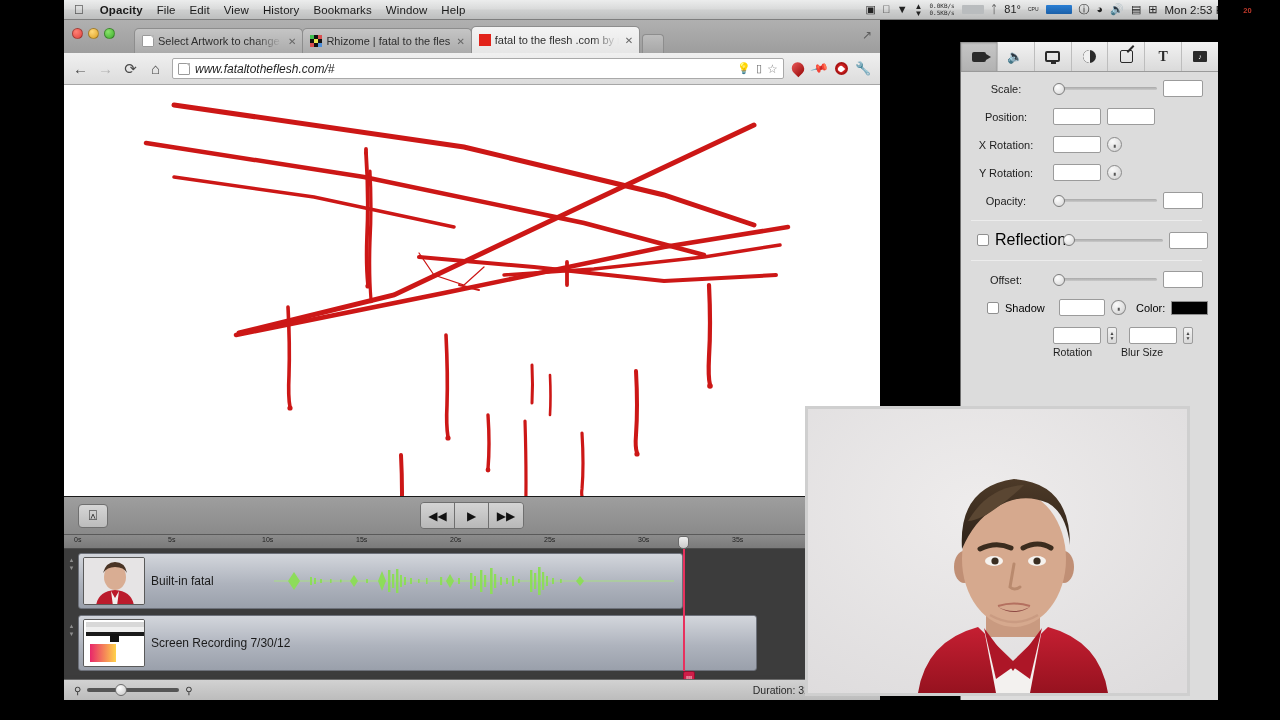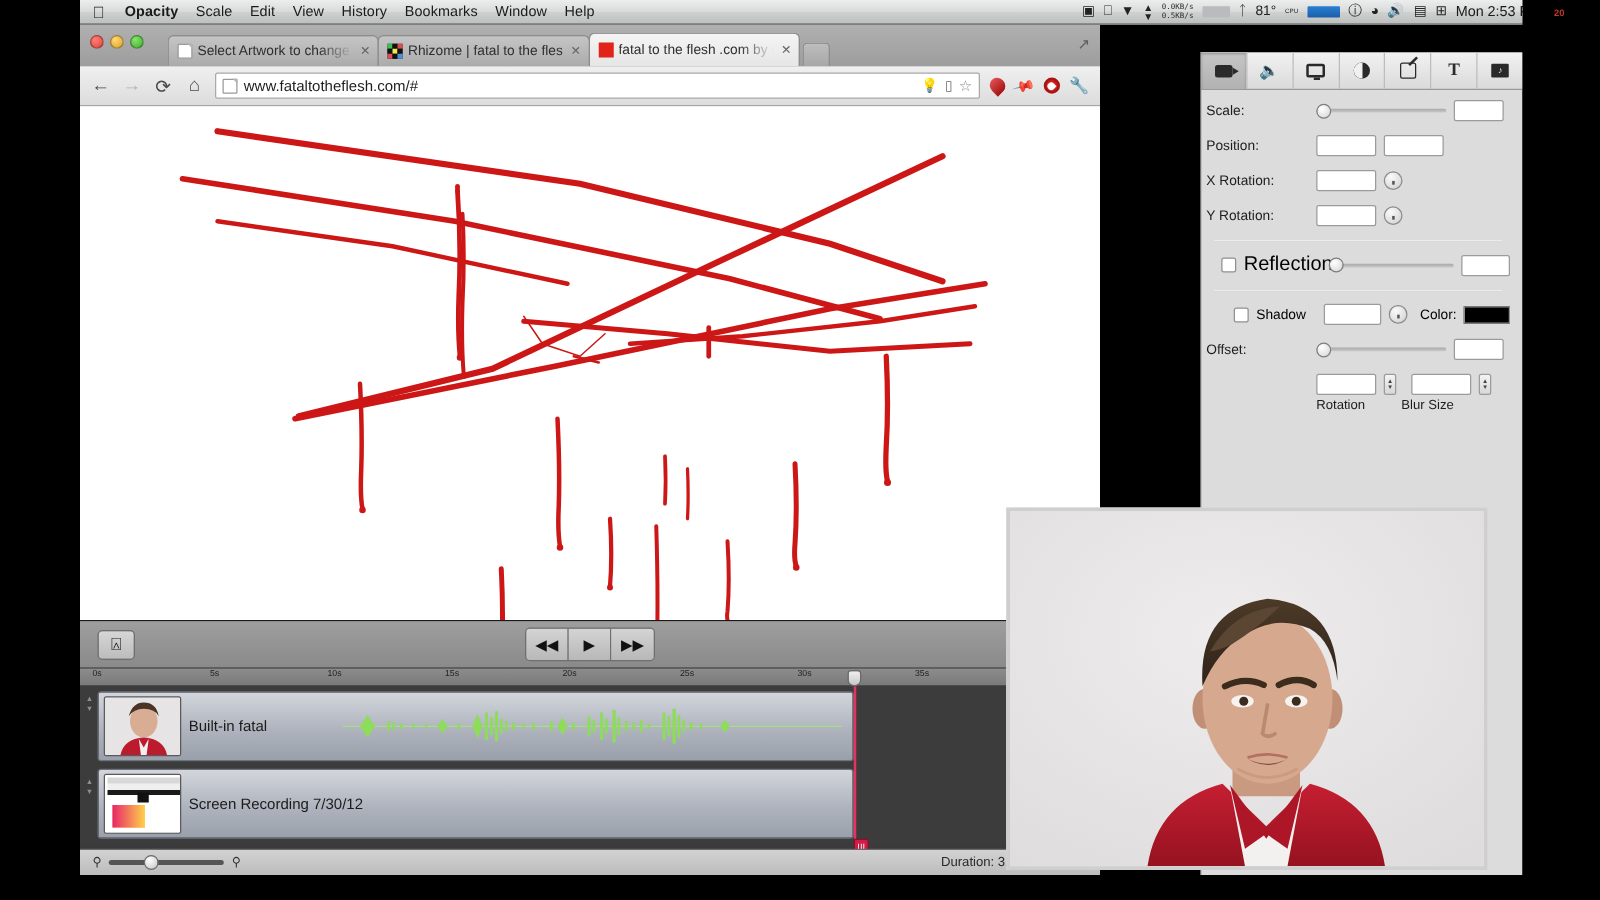--- a/index.html
+++ b/index.html
@@ -84,21 +84,21 @@
     border-bottom: 1px solid #a6a6a6;
     display: flex; align-items: center; padding: 0 8px; gap: 8px;
   }
   .nav-ico { font-size: 15px; color: #4a4a4a; width: 17px; text-align: center; }
   .nav-ico.dim { color: #b2b2b2; }
   .omnibox {
     flex: 1; height: 21px; background: #fff; border: 1px solid #a9a9a9; border-radius: 2px;
     display: flex; align-items: center; padding: 0 5px; gap: 5px;
     font-size: 12px; color: #1e1e1e;
   }
-  .omni-url { flex: 1; }
+  .omni-url { flex: 1; font-style: italic; }
   .omni-ico { font-size: 11px; color: #6a6a6a; }
   .omni-star { font-size: 12px; color: #8a8a8a; }
   .ext-drop { width:12px;height:13px;border-radius:50% 50% 50% 0; transform:rotate(-45deg); background:linear-gradient(180deg,#e05050,#a41414); }
   .ext-pin { font-size: 12px; color: #333; transform: rotate(30deg); }
   .ext-stop { width:13px;height:13px;border-radius:50%;background:#cf2020;border:2px solid #a81414; display:flex;align-items:center;justify-content:center; }
   .ext-stop i { display:block; width:6px; height:6px; background:#fff; border-radius:50% 0 50% 50%; transform: rotate(45deg); }
   .ext-wrench { font-size: 13px; color: #4a4a4a; }
 
   #viewport {
     position: relative; height: 412px; background: #fff; overflow: hidden;
@@ -211,21 +211,21 @@
 
   #insp-header {
     height: 26px; display: flex; align-items: center; padding: 0 10px;
     font-size: 13px; color: #141414;
     background: linear-gradient(180deg,#e2e2e2,#d4d4d4);
     border-bottom: 1px solid #b6b6b6;
   }
   .gear { margin-left: auto; font-size: 11px; color: #3a3a3a; }
   .insp-body { padding: 8px 10px 0 4px; }
   .prow { display: flex; align-items: center; margin-bottom: 11px; gap: 6px; }
-  .plabel { width: 82px; text-align: left; font-size: 11px; color: #1d1d1d; flex: 0 0 82px; }
+  .plabel { width: 82px; text-align: center; font-size: 11px; color: #1d1d1d; flex: 0 0 82px; }
   .pfield { height: 17px; background: #fff; border: 1px solid #9b9b9b; border-radius: 2px; }
   .pfield.w48 { width: 48px; }
   .pfield.w40 { width: 40px; }
   .slider { position: relative; height: 14px; display: flex; align-items: center; }
   .slider .rail { height: 3px; background: linear-gradient(180deg,#a9a9a9,#c9c9c9); border-radius: 2px; width: 100%; }
   .slider .knob {
     position: absolute; left: 0; width: 12px; height: 12px; border-radius: 50%;
     background: radial-gradient(circle at 35% 30%,#ffffff,#d4d4d4); border: 1px solid #7d7d7d;
   }
   .dial {
@@ -253,21 +253,21 @@
   .edge-b { position: absolute; left: 0; bottom: 0; width: 1280px; height: 20px; background: #000; }
 </style>
 </head>
 <body>
 
 <div id="screen">
 
   <div id="menubar">
     <span class="mb-apple"></span>
     <span class="mb-item bold">Opacity</span>
-    <span class="mb-item">Scale</span>
+    <span class="mb-item">File</span>
     <span class="mb-item">Edit</span>
     <span class="mb-item">View</span>
     <span class="mb-item">History</span>
     <span class="mb-item">Bookmarks</span>
     <span class="mb-item">Window</span>
     <span class="mb-item">Help</span>
 
     <div class="mb-right">
       <span class="mb-ico">▣</span>
       <span class="mb-ico">⎕</span>
@@ -483,21 +483,21 @@
               <rect x="264" y="9" width="2.6" height="28"></rect>
                 <rect x="268" y="14" width="2.2" height="18"></rect>
               <rect x="272" y="18" width="2" height="10"></rect>
                 <rect x="278" y="20" width="2" height="6"></rect>
               <rect x="286" y="21" width="1.8" height="4"></rect>
               <path d="M302 23 L306 18 L310 23 L306 28Z"></path>
             </g>
           </svg>
         </div>
 
-        <div class="clip" style="top:66px; width:605px;">
+        <div class="clip" style="top:66px; width:679px;">
           <div class="clip-thumb">
             <svg width="62" height="48" viewBox="0 0 62 48">
               <rect width="62" height="48" fill="#ffffff"></rect>
               <rect x="2" y="2" width="58" height="5" fill="#d8d8d8"></rect>
               <rect x="2" y="7" width="58" height="5" fill="#efefef"></rect>
               <rect x="2" y="12" width="58" height="4" fill="#1a1a1a"></rect>
               <rect x="26" y="14" width="9" height="8" fill="#111"></rect>
               <rect x="6" y="24" width="26" height="18" fill="#f5a623"></rect>
               <rect x="6" y="24" width="26" height="18" fill="url(#g1)"></rect>
               <defs>
@@ -576,51 +576,59 @@
         <span class="dial"></span>
       </div>
 
       <div class="prow">
         <span class="plabel">Y Rotation:</span>
         <span class="pfield w48"></span>
         <span class="dial"></span>
       </div>
 
 
+      <div class="prow">
+        <span class="plabel">Opacity:</span>
+        <span class="slider" style="width:104px;">
+            <span class="rail"></span>
+            <span class="knob"></span>
+          </span>
+        <span class="pfield w40"></span>
+      </div>
 
       <div class="hr"></div>
 
       <div class="prow">
         <span class="cbox" style="margin-left:12px"></span>
         <span style="font-size:16px;width:62px">Reflection</span>
         <span class="slider" style="width:104px;">
             <span class="rail"></span>
             <span class="knob"></span>
           </span>
         <span class="pfield w40"></span>
       </div>
 
       <div class="hr"></div>
 
       <div class="prow">
+        <span class="plabel">Offset:</span>
+        <span class="slider" style="width:104px;">
+            <span class="rail"></span>
+            <span class="knob"></span>
+          </span>
+        <span class="pfield w40"></span>
+      </div>
+
+      <div class="prow">
         <span class="cbox" style="margin-left:22px"></span>
         <span style="font-size:11px;width:50px">Shadow</span>
         <span class="pfield w48"></span>
         <span class="dial"></span>
         <span style="font-size:11px;margin-left:4px">Color:</span>
         <span class="swatch" style="background: rgb(0, 0, 0);"></span>
-      </div>
-
-      <div class="prow">
-        <span class="plabel">Offset:</span>
-        <span class="slider" style="width:104px;">
-            <span class="rail"></span>
-            <span class="knob"></span>
-          </span>
-        <span class="pfield w40"></span>
       </div>
 
       <div class="prow" style="margin-bottom:2px">
         <span style="width:82px;flex:0 0 82px"></span>
         <span class="pfield w48"></span>
         <span class="stepper">▲<br>▼</span>
         <span class="pfield w48" style="margin-left:6px"></span>
         <span class="stepper">▲<br>▼</span>
       </div>
 

